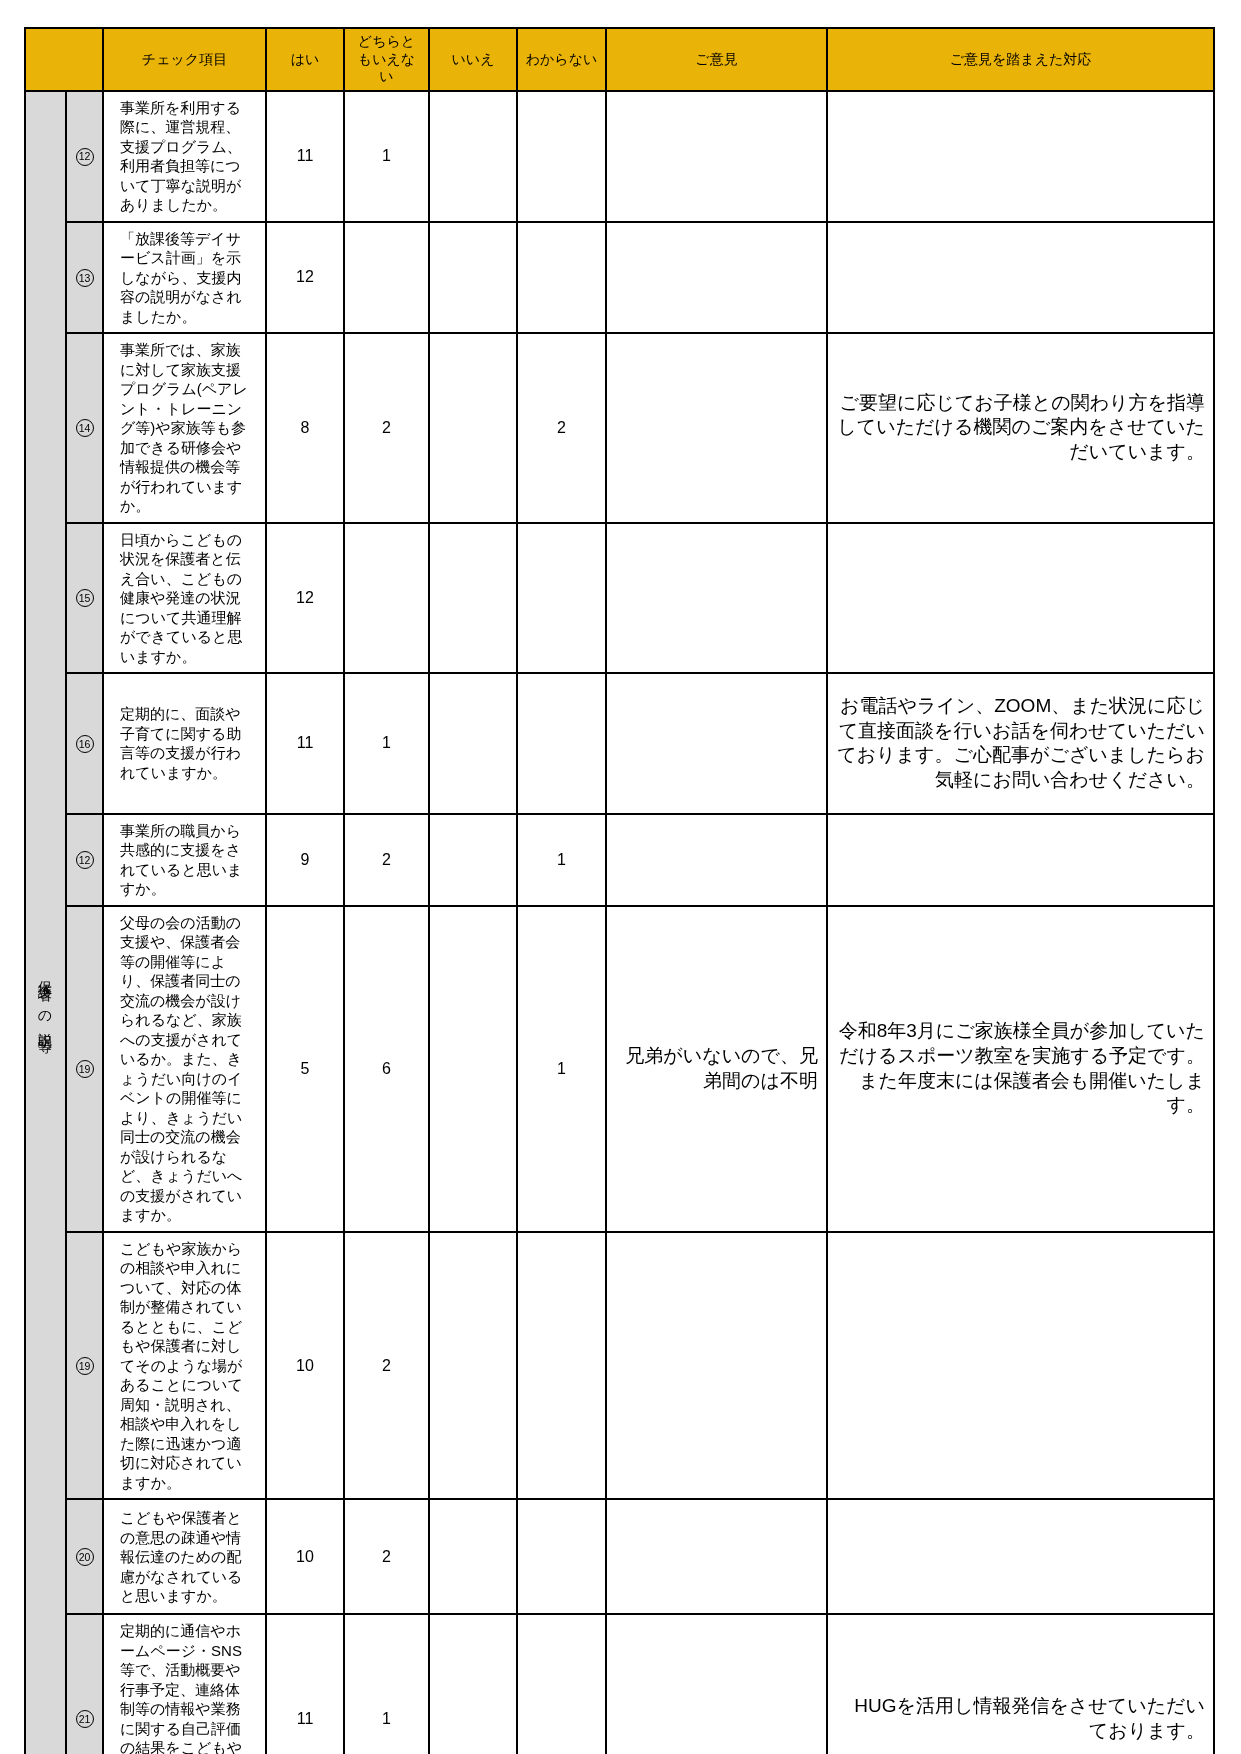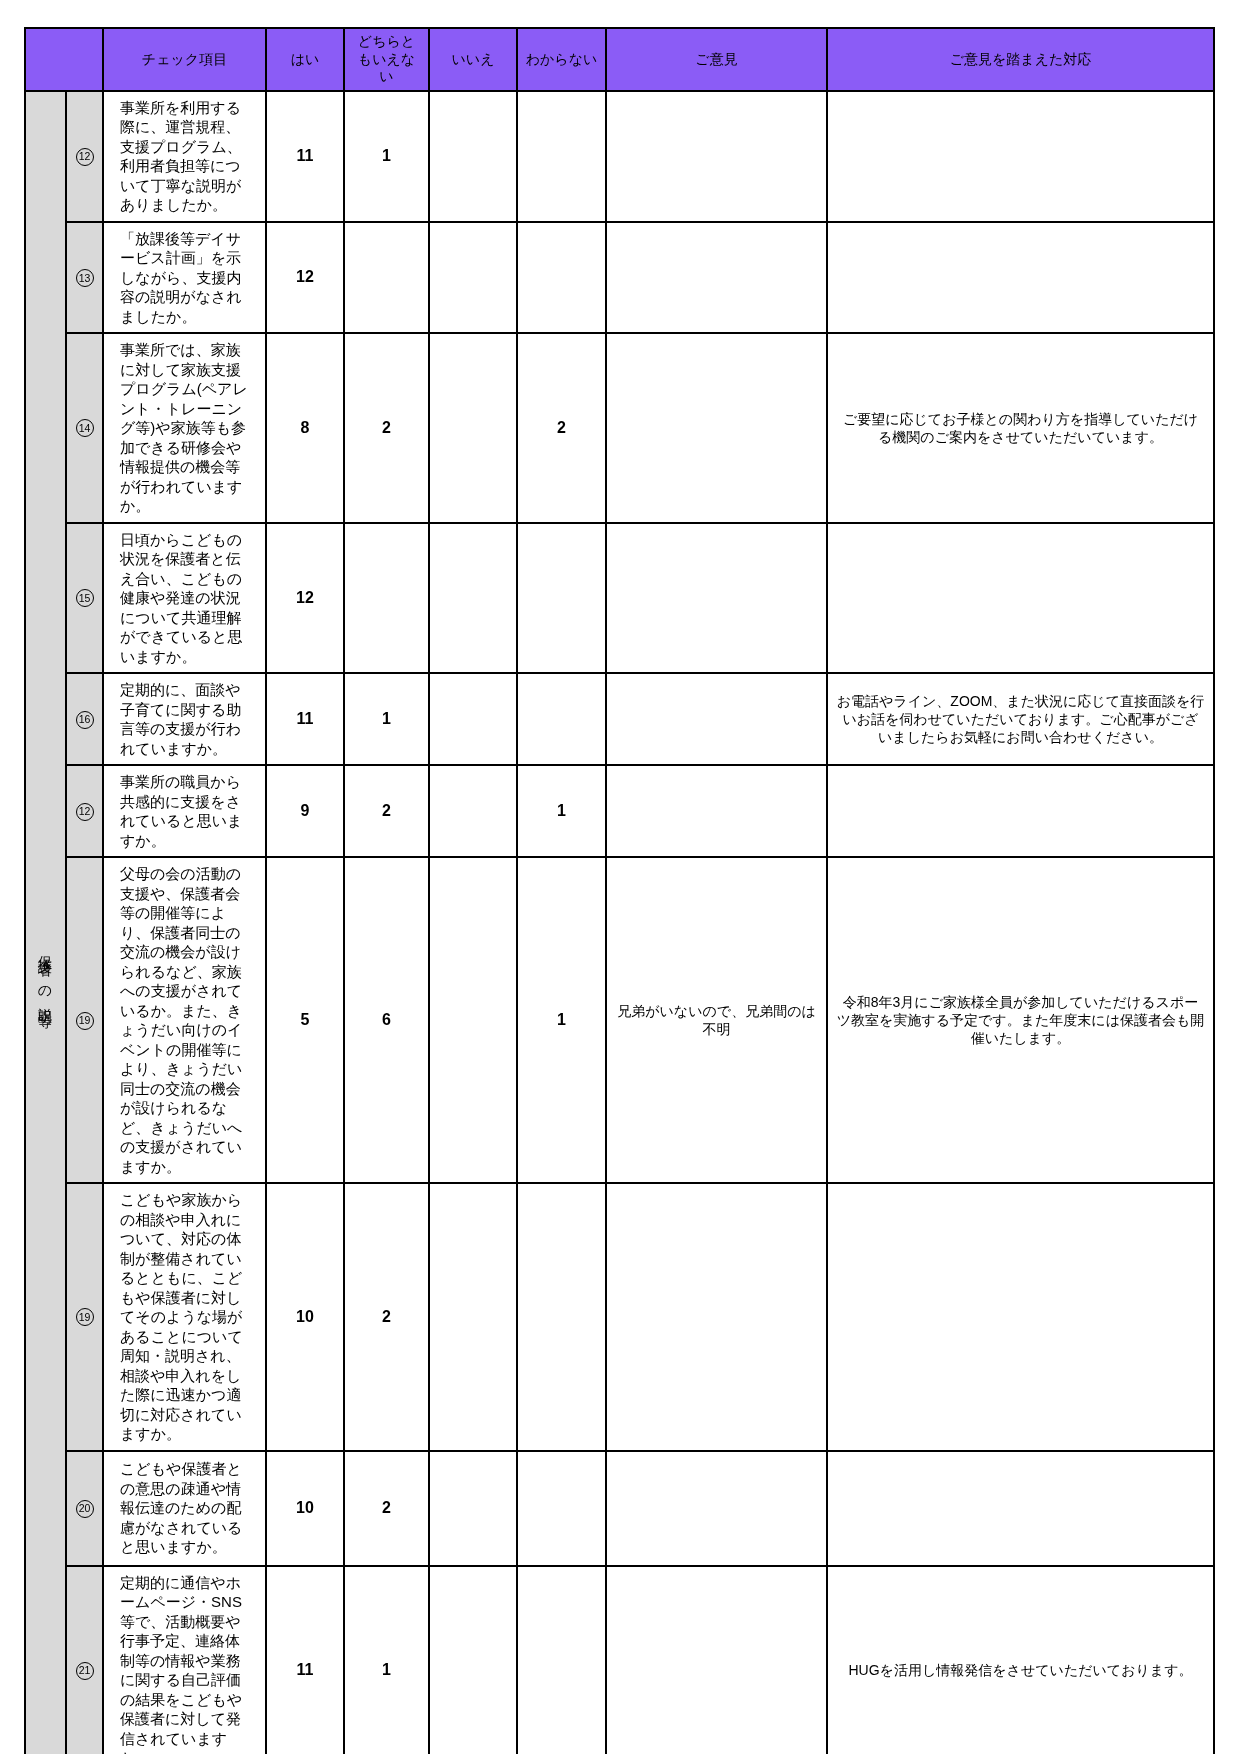--- a/index.html
+++ b/index.html
@@ -18,21 +18,21 @@
     border-collapse: collapse;
     table-layout: fixed;
     width: 1189px;
   }
   th, td {
     border: 2px solid #000;
     vertical-align: middle;
     overflow: hidden;
   }
   thead th {
-    background: #8b5cf6;
+    background: #eab308;
     font-weight: normal;
     font-size: 14px;
     text-align: center;
     padding: 4px 6px;
     height: 52px;
     line-height: 1.25;
   }
   
   col.c-cat      { width: 41px; }
   col.c-num      { width: 37px; }
@@ -73,27 +73,26 @@
   }
   .cell-item {
     font-size: 15px;
     line-height: 1.3;
     padding: 6px 16px;
     text-align: left;
   }
   .cell-count {
     font-size: 16px;
     text-align: center;
-    font-weight: bold;
   }
   .cell-opinion, .cell-response {
-    font-size: 14px;
+    font-size: 19px;
     line-height: 1.3;
-    padding: 3px 8px;
-    text-align: center;
+    padding: 20px 8px;
+    text-align: right;
   }
   
   tbody tr:nth-child(1)  { height: 131px; }
   tbody tr:nth-child(2)  { height: 94px;  }
   tbody tr:nth-child(3)  { height: 171px; }
   tbody tr:nth-child(4)  { height: 134px; }
   tbody tr:nth-child(5)  { height: 90px;  }
   tbody tr:nth-child(6)  { height: 71px;  }
   tbody tr:nth-child(7)  { height: 285px; }
   tbody tr:nth-child(8)  { height: 232px; }

